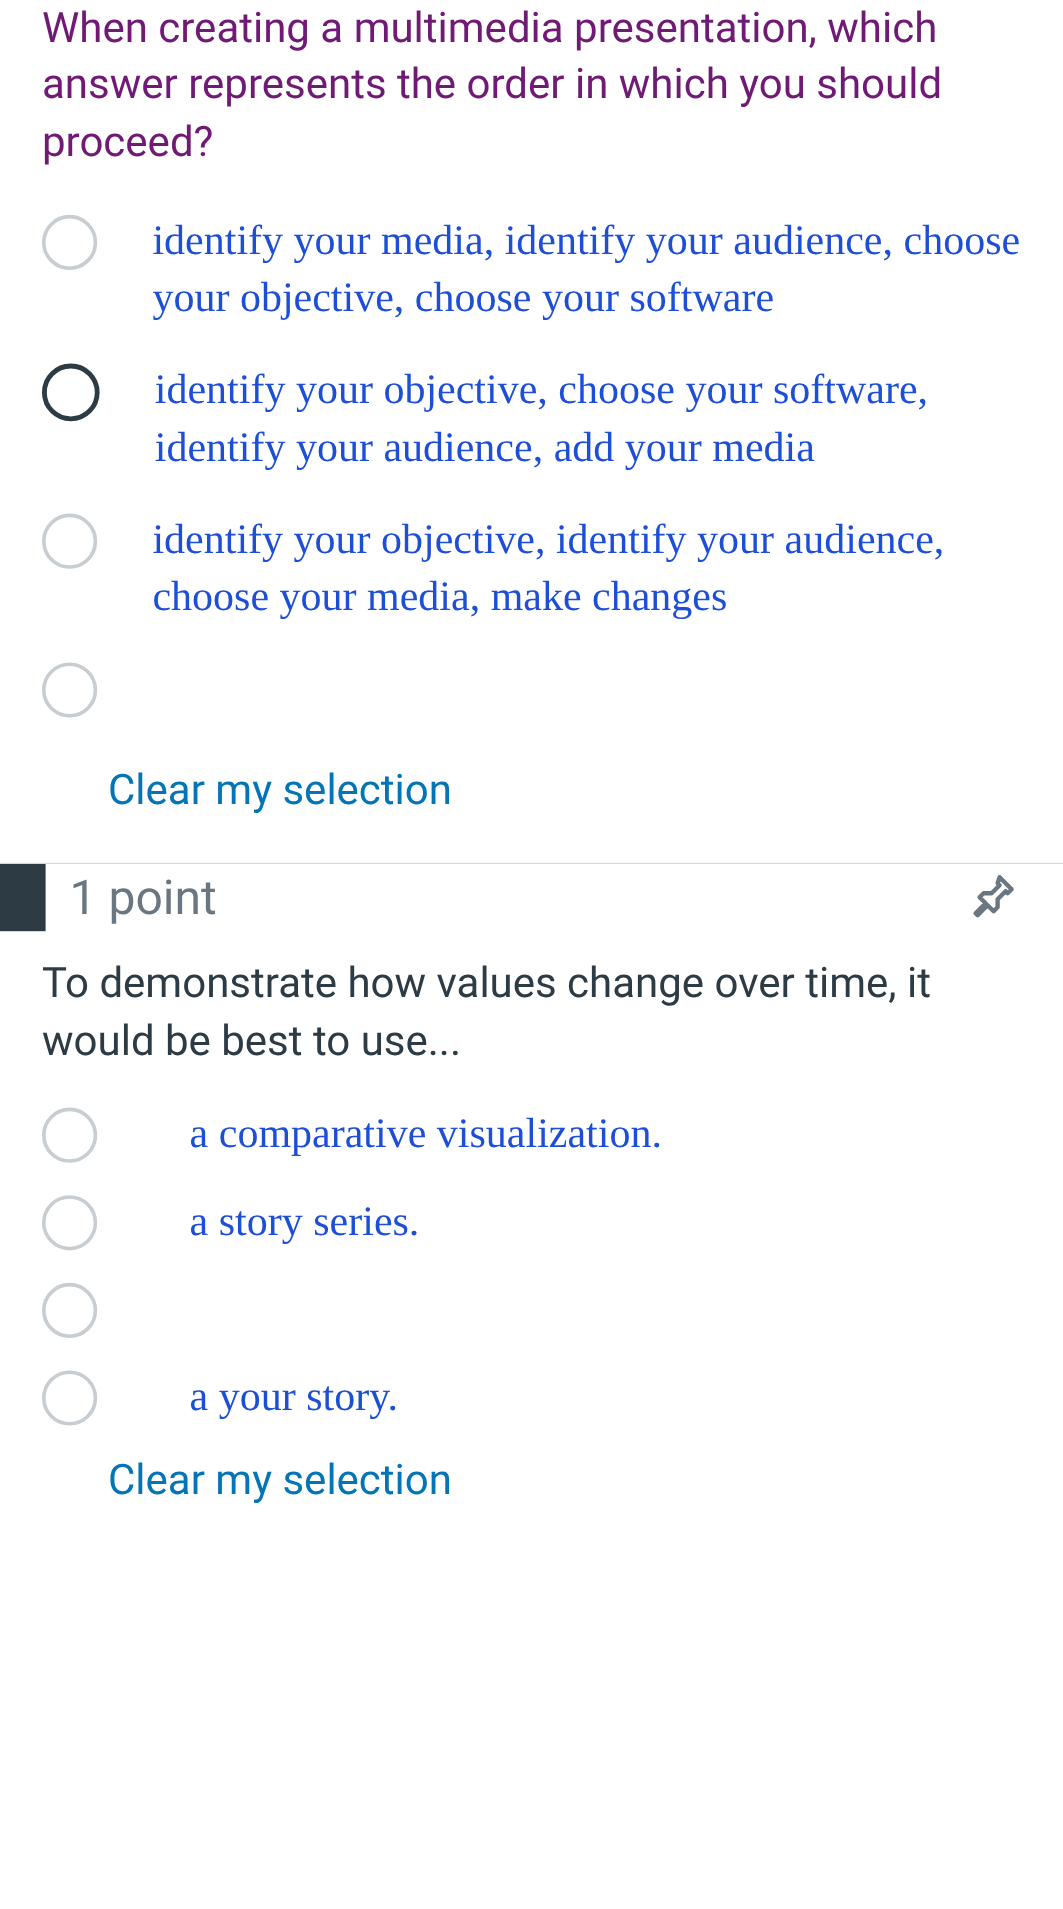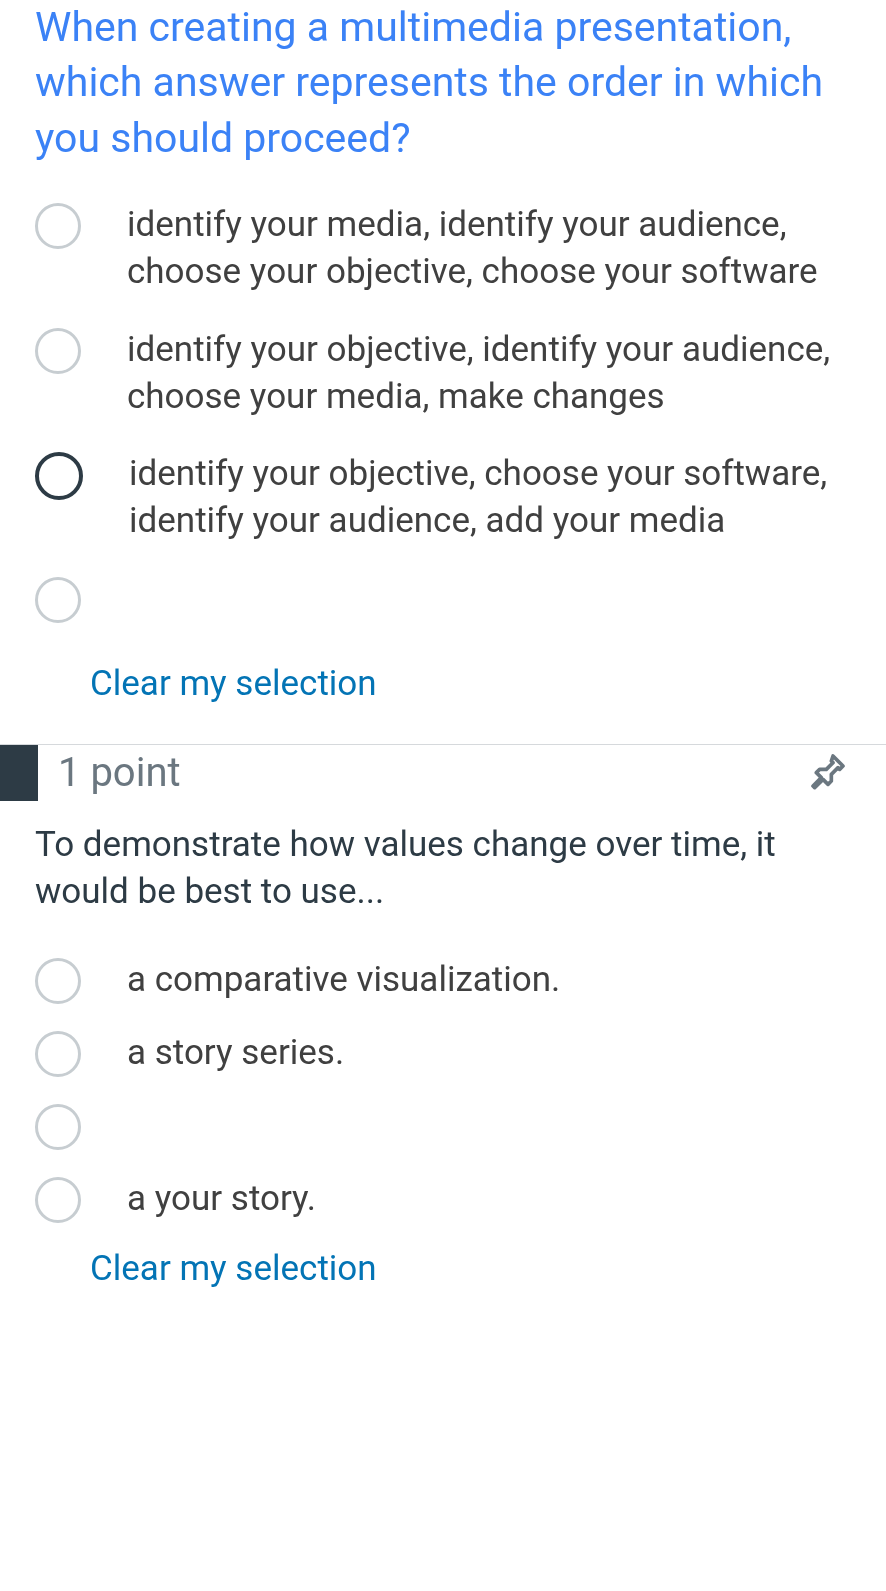--- a/index.html
+++ b/index.html
@@ -10,24 +10,24 @@
     body {
       font-family: -apple-system, BlinkMacSystemFont, "Segoe UI", Roboto, Helvetica, Arial, sans-serif;
       background: #fff;
       width: 886px;
       color: #2d3b45;
     }
     .question-block {
       padding: 0 35px;
     }
     .question-text {
-      font-size: 41px;
+      font-size: 35px;
       line-height: 1.35;
       font-weight: 400;
-      color: #3b82f6;
+      color: #701a75;
       margin-bottom: 35px;
     }
     .option-row {
       display: flex;
       align-items: flex-start;
       margin-bottom: 30px;
       cursor: pointer;
     }
     .radio-circle {
       width: 46px;
@@ -39,22 +39,23 @@
       margin-top: 2px;
     }
     .radio-circle.emphasized {
       border: 4px solid #2d3b45;
       width: 48px;
       height: 48px;
     }
     .option-text {
       font-size: 35px;
       line-height: 1.35;
-      color: #404040;
+      color: #1d4ed8;
       flex: 1;
+      font-family: Liberation Serif, serif;
     }
     .clear-selection {
       font-size: 35px;
       color: #0374b5;
       margin-left: 55px;
       margin-top: 10px;
       margin-bottom: 40px;
       cursor: pointer;
       display: inline-block;
     }
@@ -96,30 +97,31 @@
       stroke-width: 2.2;
     }
     .q2-wrap {
       padding-top: 0;
     }
     .q2-question-text {
       font-size: 35px;
       line-height: 1.35;
       color: #2d3b45;
       padding: 0 35px;
-      margin-bottom: 41px;
+      margin-bottom: 30px;
     }
     .q2-options {
       padding: 0 35px;
     }
     .q2-option-row {
       display: flex;
       align-items: center;
       margin-bottom: 25px;
       cursor: pointer;
+      gap: 31px;
     }
     .q2-clear {
       font-size: 35px;
       color: #0374b5;
       margin-left: 55px;
       cursor: pointer;
       padding: 0 35px;
       display: inline-block;
     }
     .cut-off {
@@ -132,27 +134,27 @@
 
 <div class="question-block">
   <div class="question-text">When creating a multimedia presentation, which answer represents the order in which you should proceed?</div>
 
   <div class="option-row">
     <div class="radio-circle"></div>
     <div class="option-text">identify your media, identify your audience, choose your objective, choose your software</div>
   </div>
 
   <div class="option-row">
+    <div class="radio-circle emphasized"></div>
+    <div class="option-text">identify your objective, choose your software, identify your audience, add your media</div>
+  </div>
+
+  <div class="option-row">
     <div class="radio-circle"></div>
     <div class="option-text">identify your objective, identify your audience, choose your media, make changes</div>
-  </div>
-
-  <div class="option-row">
-    <div class="radio-circle emphasized"></div>
-    <div class="option-text">identify your objective, choose your software, identify your audience, add your media</div>
   </div>
 
   <div class="option-row">
     <div class="radio-circle"></div>
   </div>
 
   <div class="clear-selection">Clear my selection</div>
 </div>
 
 <div class="divider"></div>

